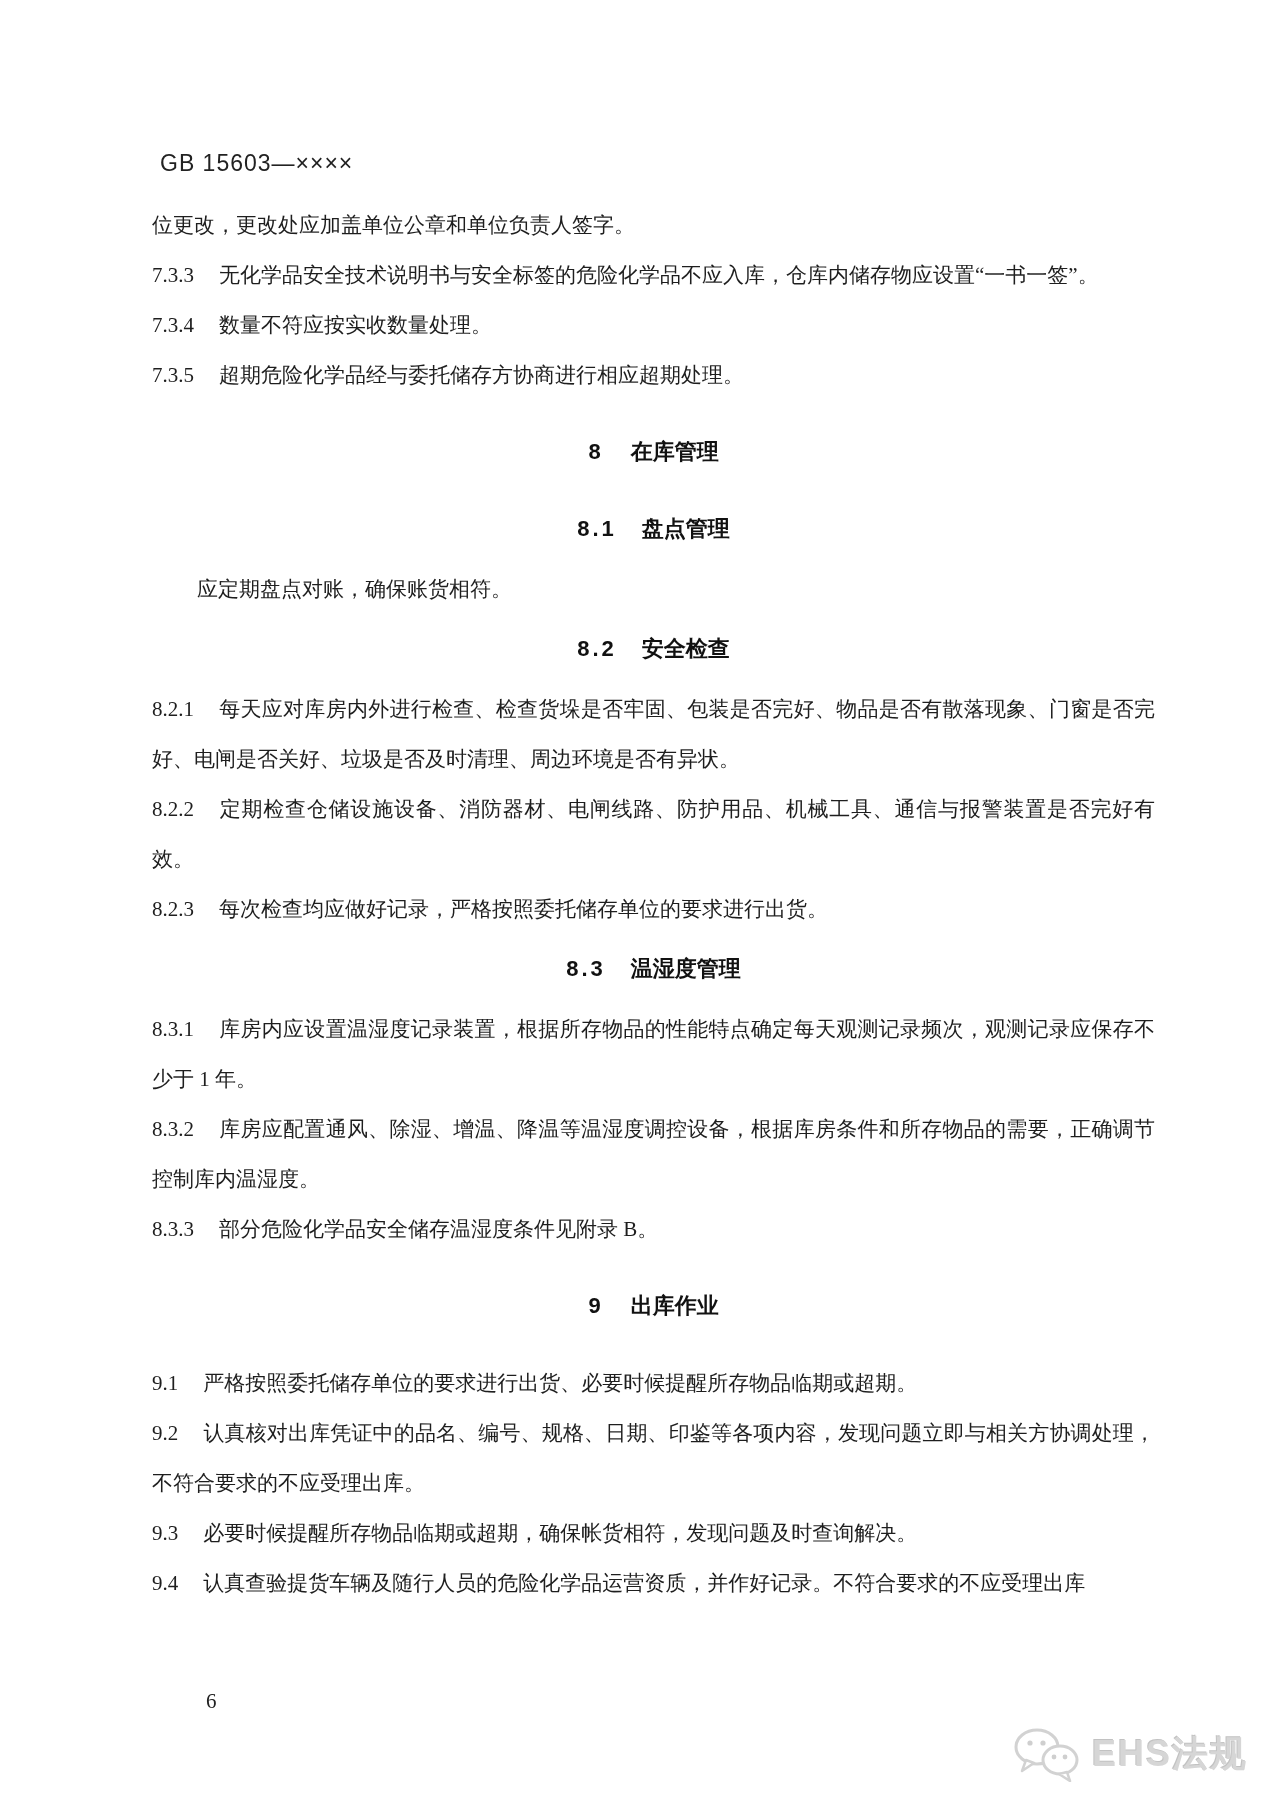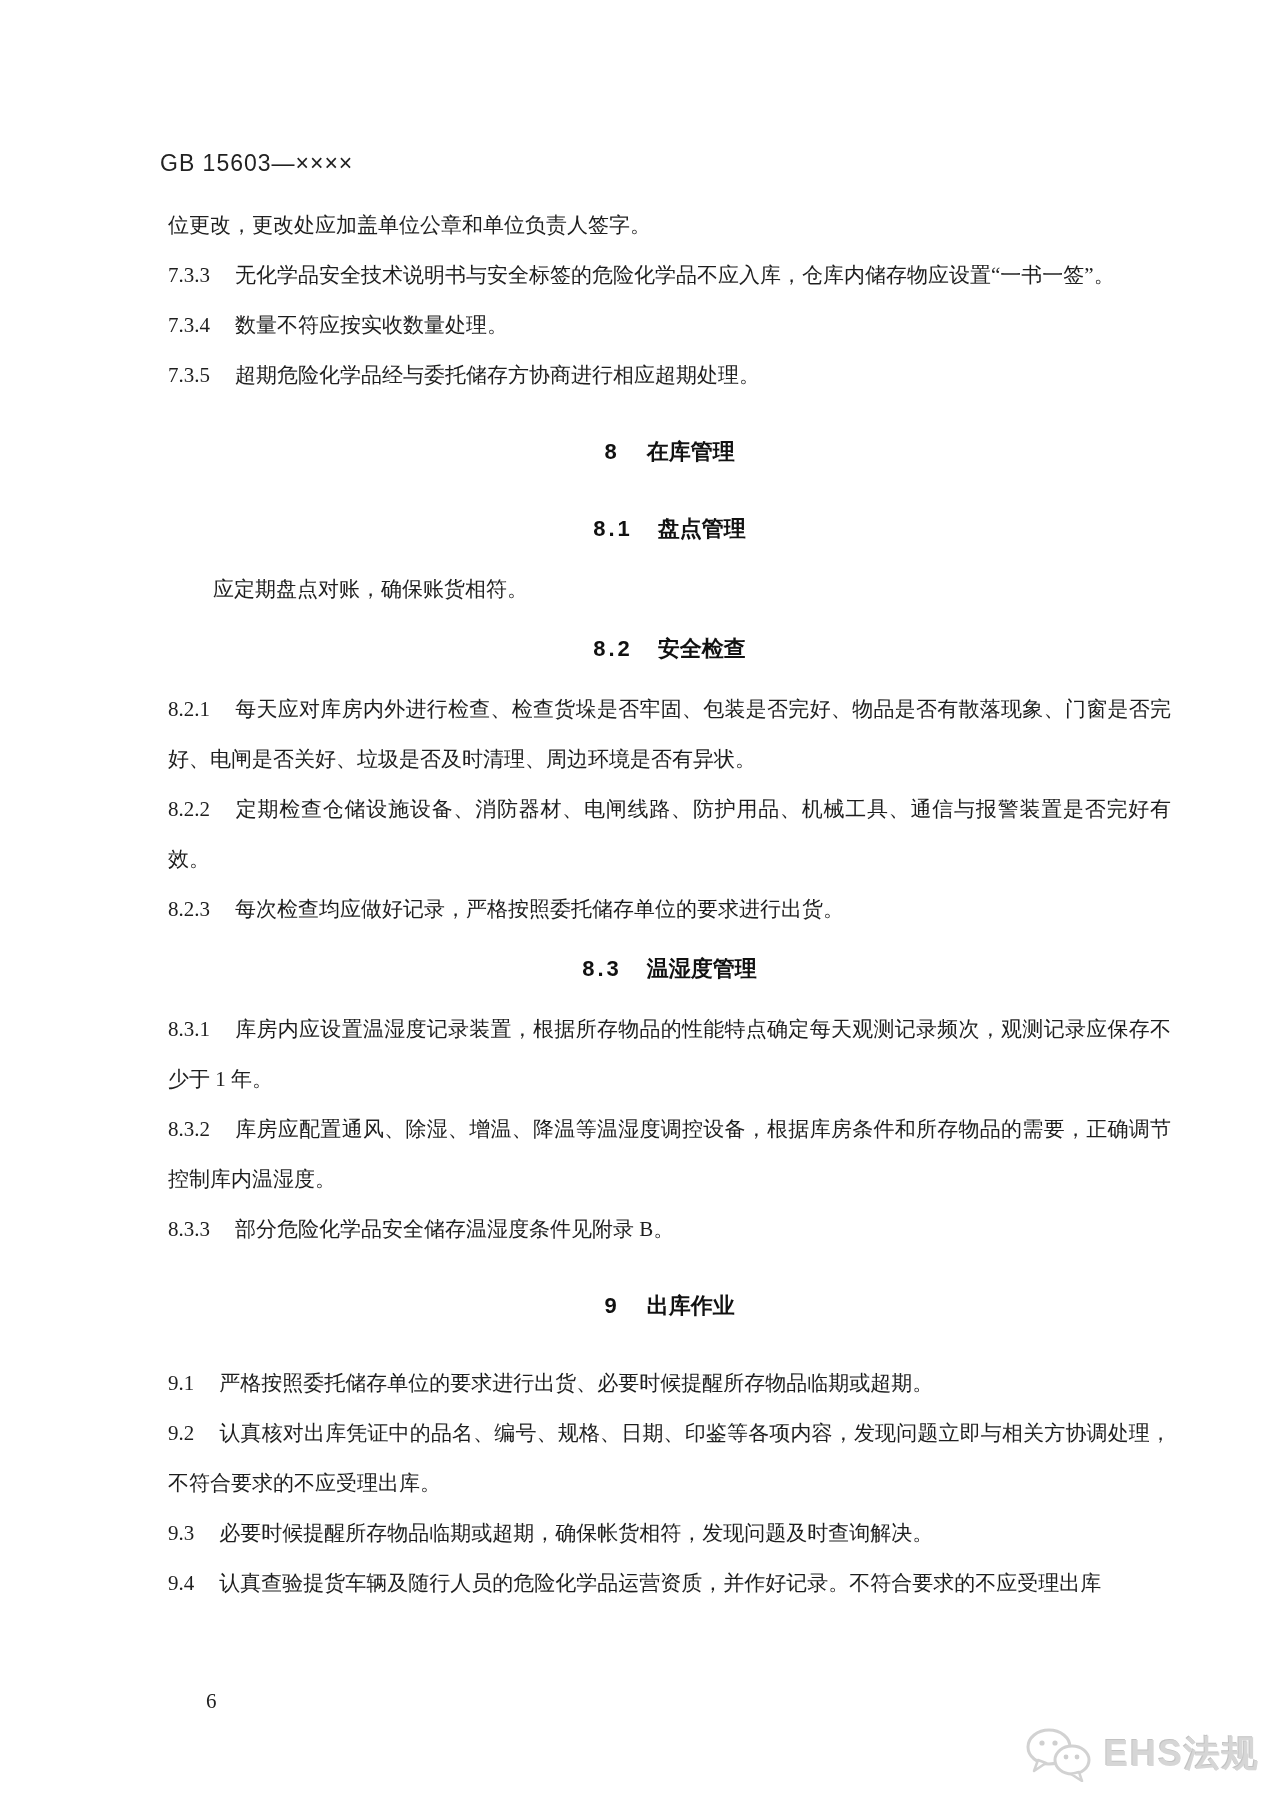--- a/index.html
+++ b/index.html
@@ -18,21 +18,21 @@
     left: 160px;
     font-size: 23px;
     line-height: 30px;
     font-family: "Liberation Sans", "DejaVu Sans", sans-serif;
     letter-spacing: 1px;
     color: #222222;
   }
   .doc-body {
     position: absolute;
     top: 200px;
-    left: 168px;
+    left: 152px;
     width: 1003px;
   }
   .block {
     margin: 0;
     font-size: 21px;
     line-height: 50px;
     text-align: justify;
     color: #1e1e1e;
   }
   .block .num { margin-right: 25px; white-space: nowrap; }
@@ -51,21 +51,21 @@
   .page-number {
     position: absolute;
     left: 206px;
     top: 1686px;
     font-size: 21px;
     line-height: 30px;
     color: #222222;
   }
   .watermark {
     position: absolute;
-    right: 20px;
+    right: 32px;
     bottom: 28px;
     display: flex;
     align-items: center;
     gap: 8px;
     user-select: none;
   }
   .watermark-label {
     font-family: "Liberation Sans", "DejaVu Sans", sans-serif;
     font-size: 36px;
     font-weight: bold;

